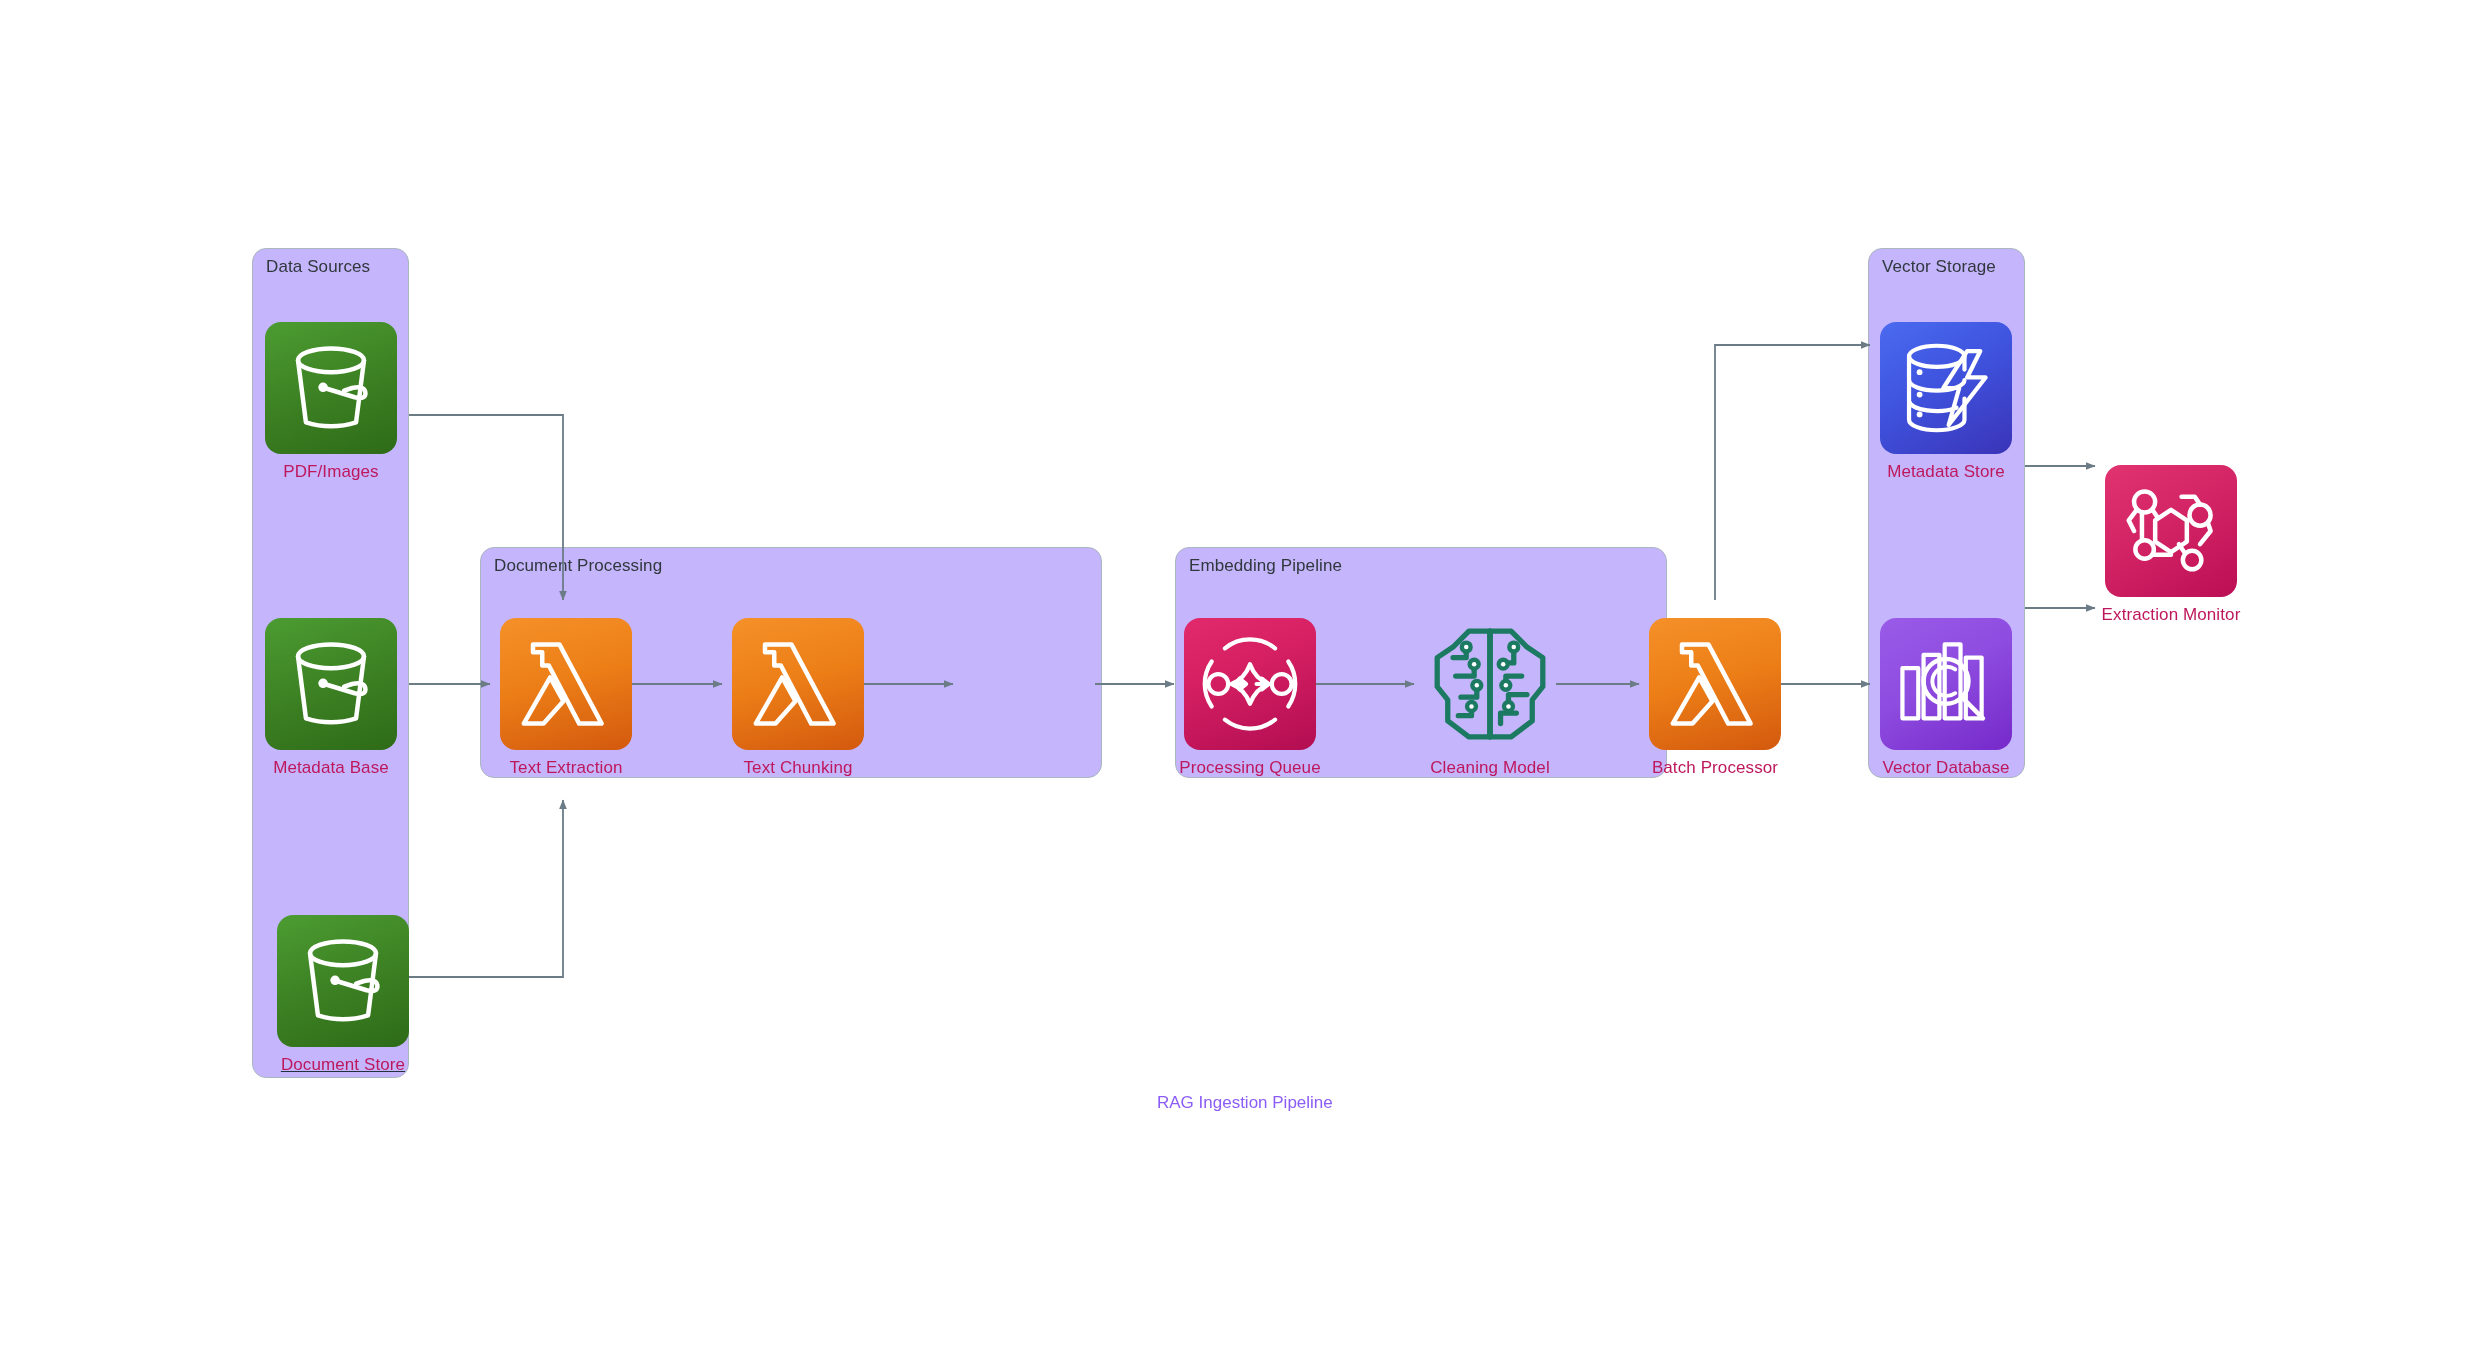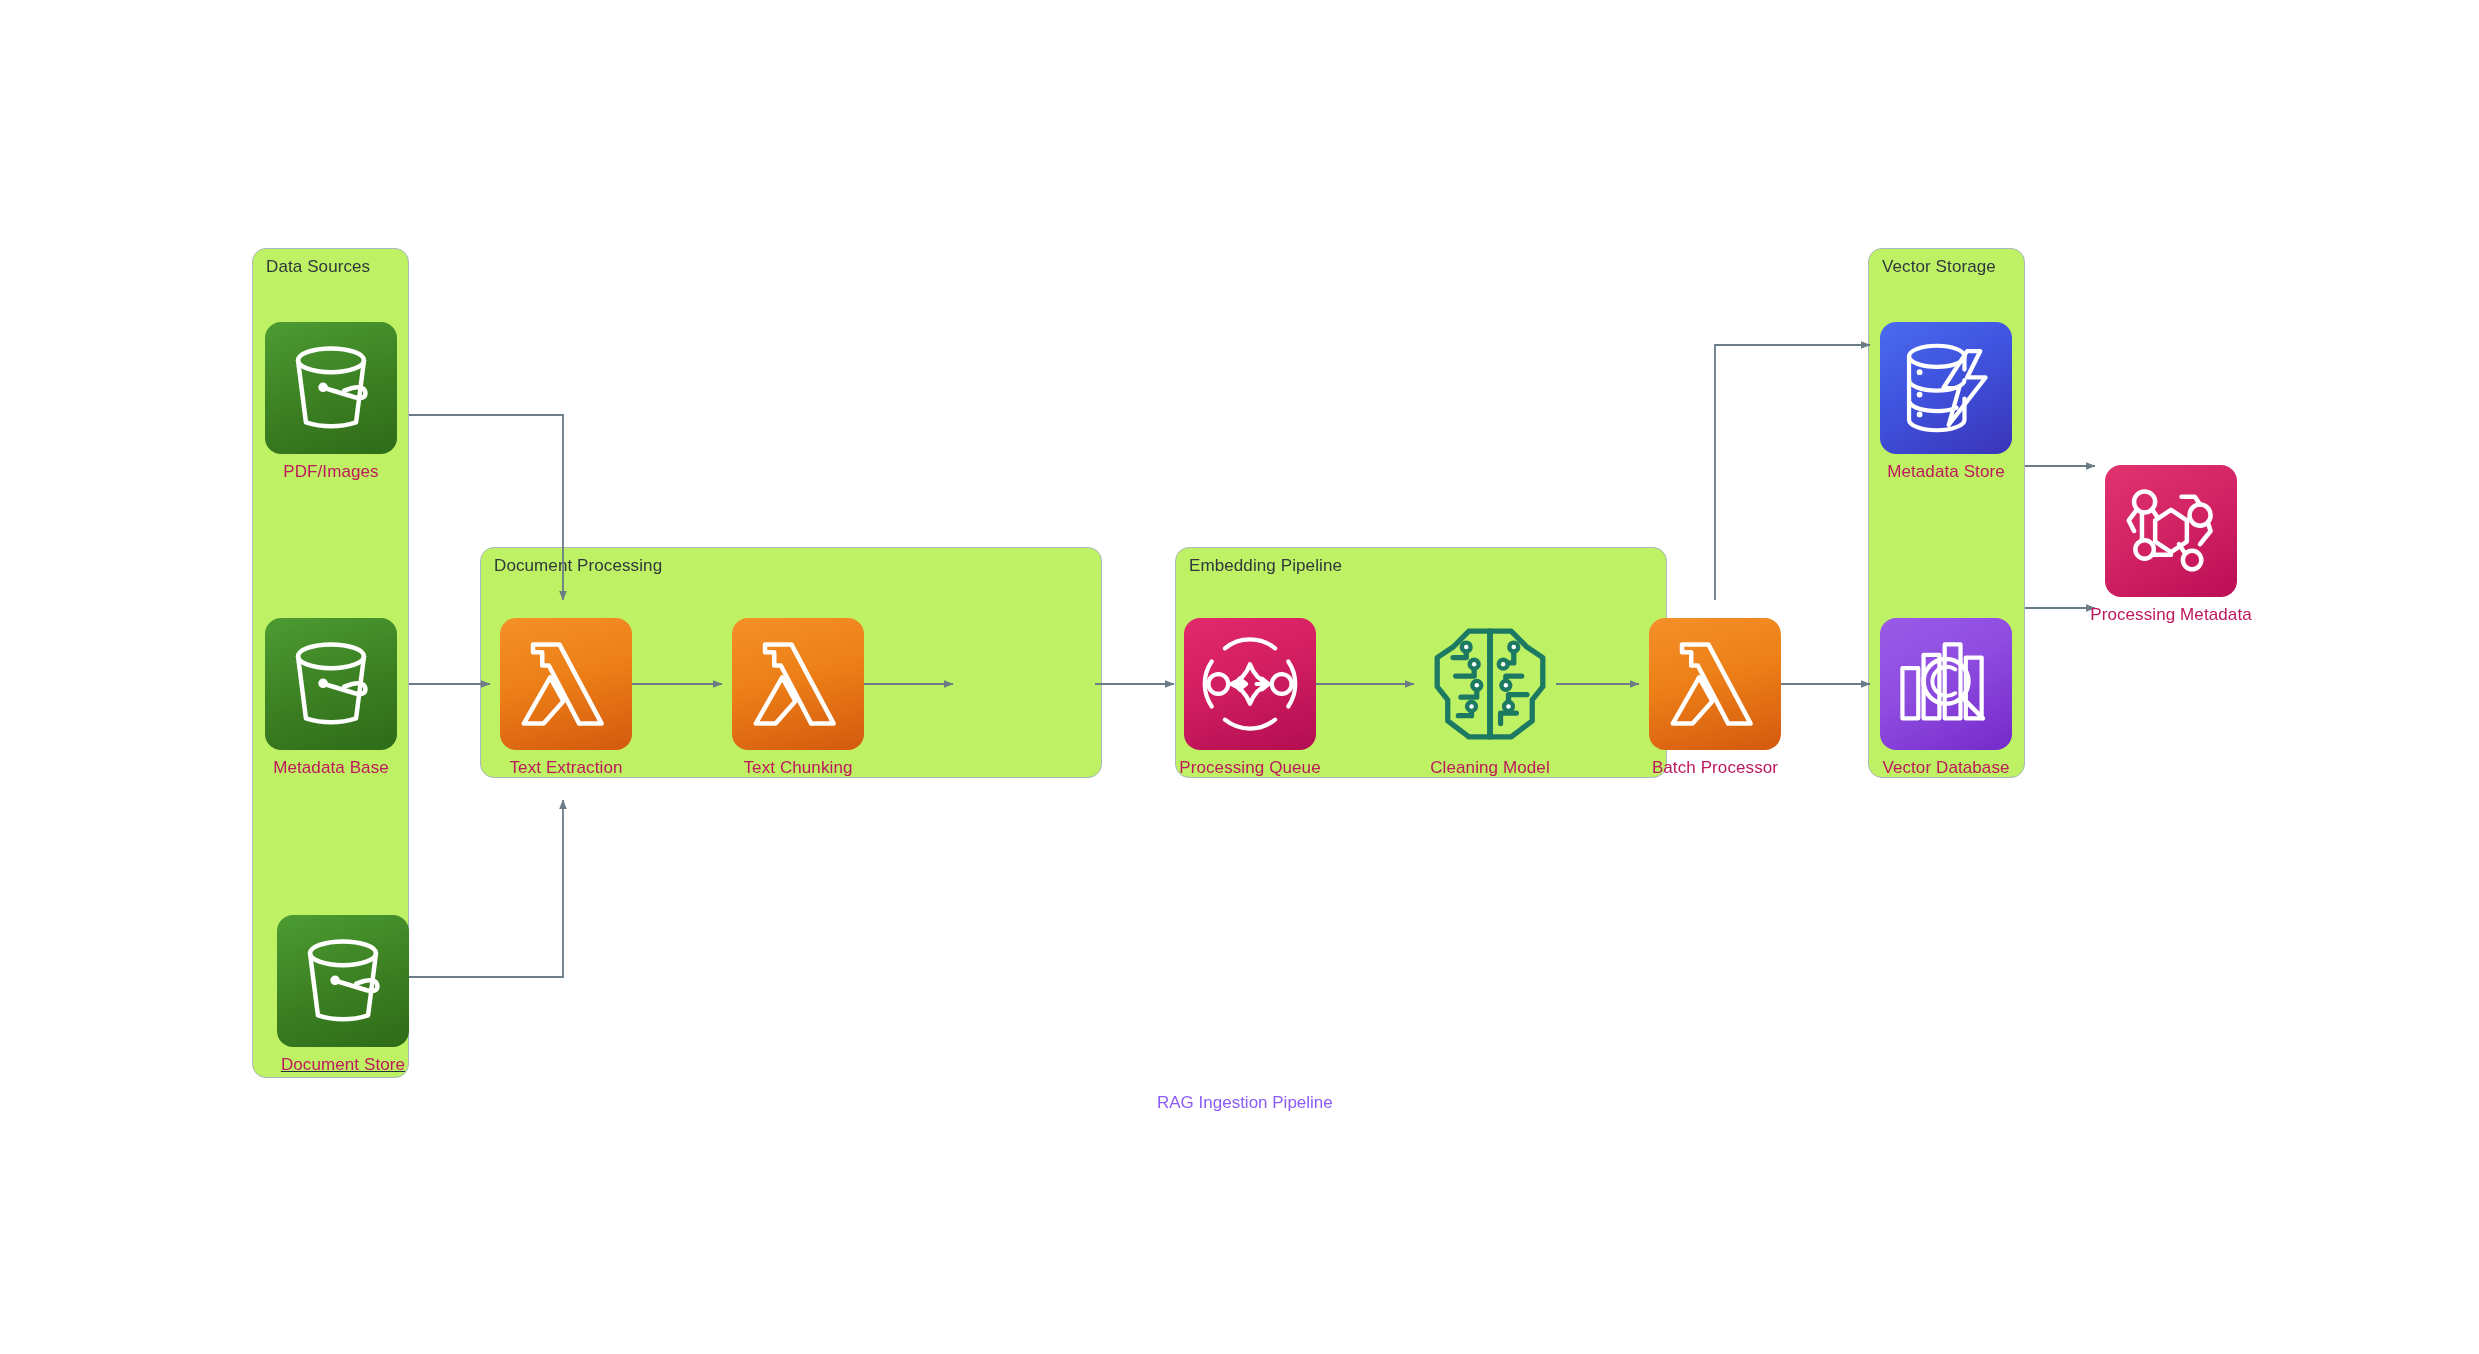--- a/index.html
+++ b/index.html
@@ -15,21 +15,21 @@
   #canvas {
     position: relative;
     width: 2479px;
     height: 1354px;
     background: #ffffff;
     overflow: hidden;
   }
   
   .group {
     position: absolute;
-    background: #bef264;
+    background: #c4b5fd;
     border: 1.6px solid #A9B7BE;
     border-radius: 14px;
     box-sizing: border-box;
   }
   .group-label {
     position: absolute;
     left: 13px;
     top: 8px;
     font-size: 17px;
     color: #30383D;
@@ -315,18 +315,18 @@
           <path d="M36,34 L40,40"></path>
           <path d="M58,24 L68,24 L72,30"></path>
           <path d="M28,36 L28,57"></path>
           <path d="M78,44 L80,50 L72,60"></path>
           <path d="M36,68 L50,68"></path>
           <path d="M60,66 L56,60"></path>
           <path d="M24,34 L18,42 L22,50"></path>
         </g>
       </svg>
     </div>
-    <div class="node-label wide">Processing Metadata</div>
+    <div class="node-label wide">Extraction Monitor</div>
   </div>
 
   <div id="diagram-title" style="left: 1157px; top: 1093px;">RAG Ingestion Pipeline</div>
 
 </div>
 
 </body></html>

